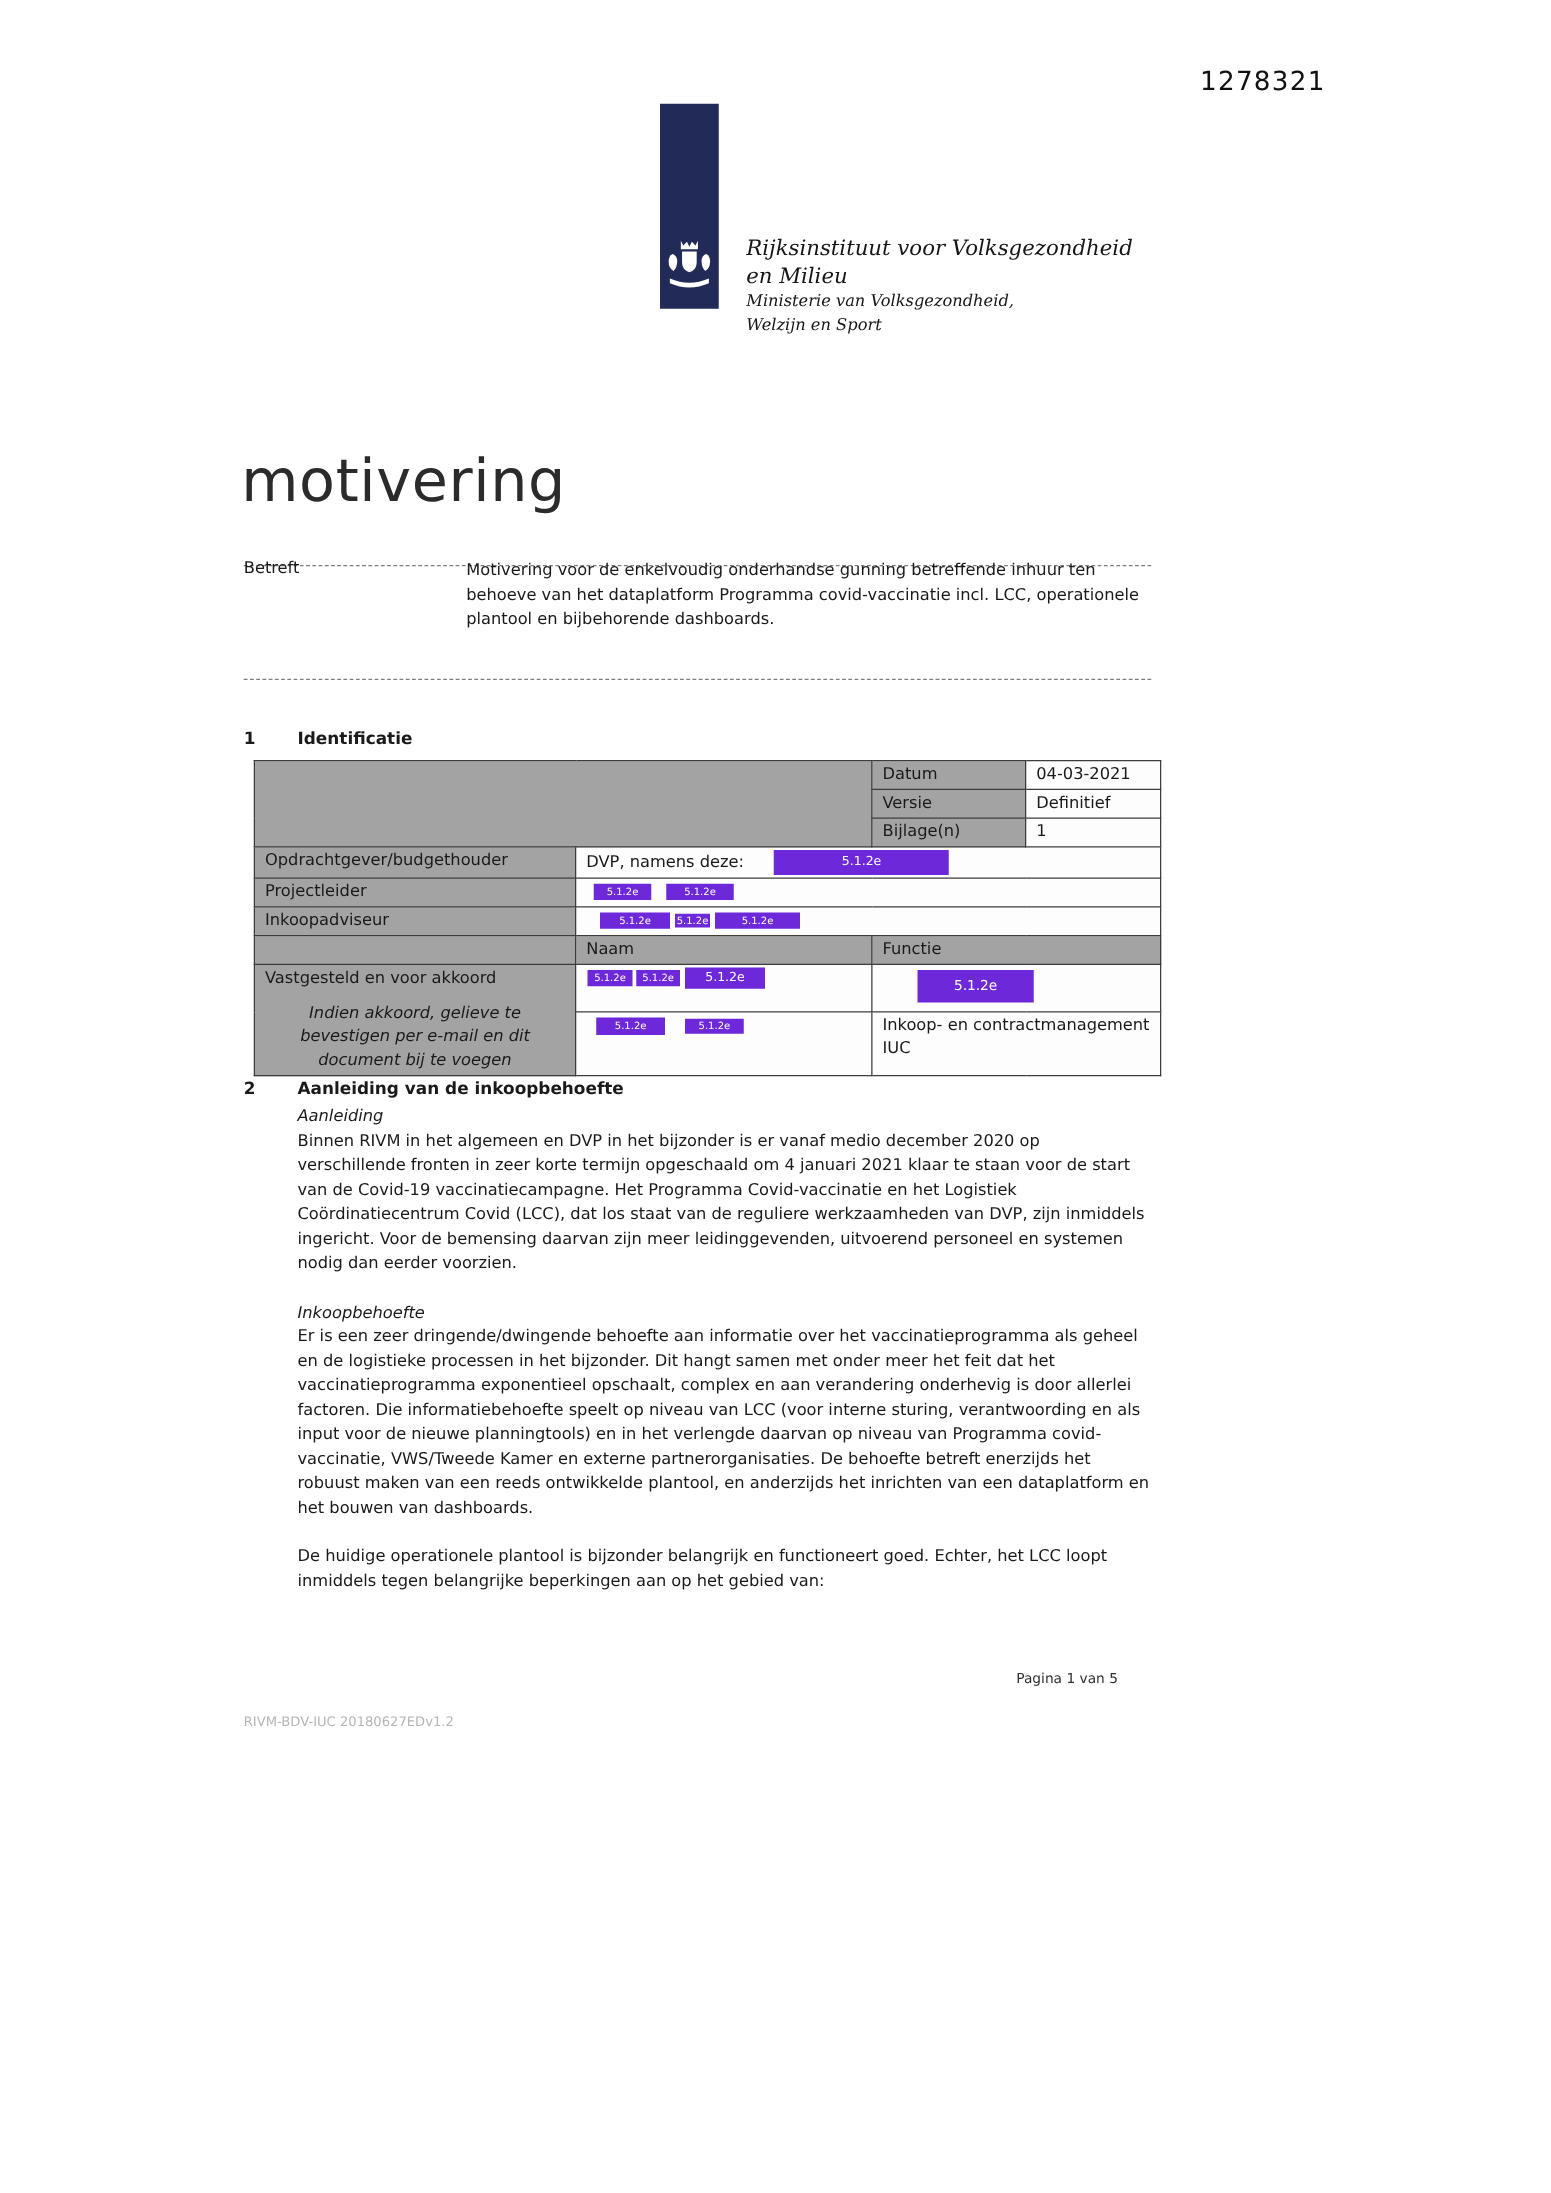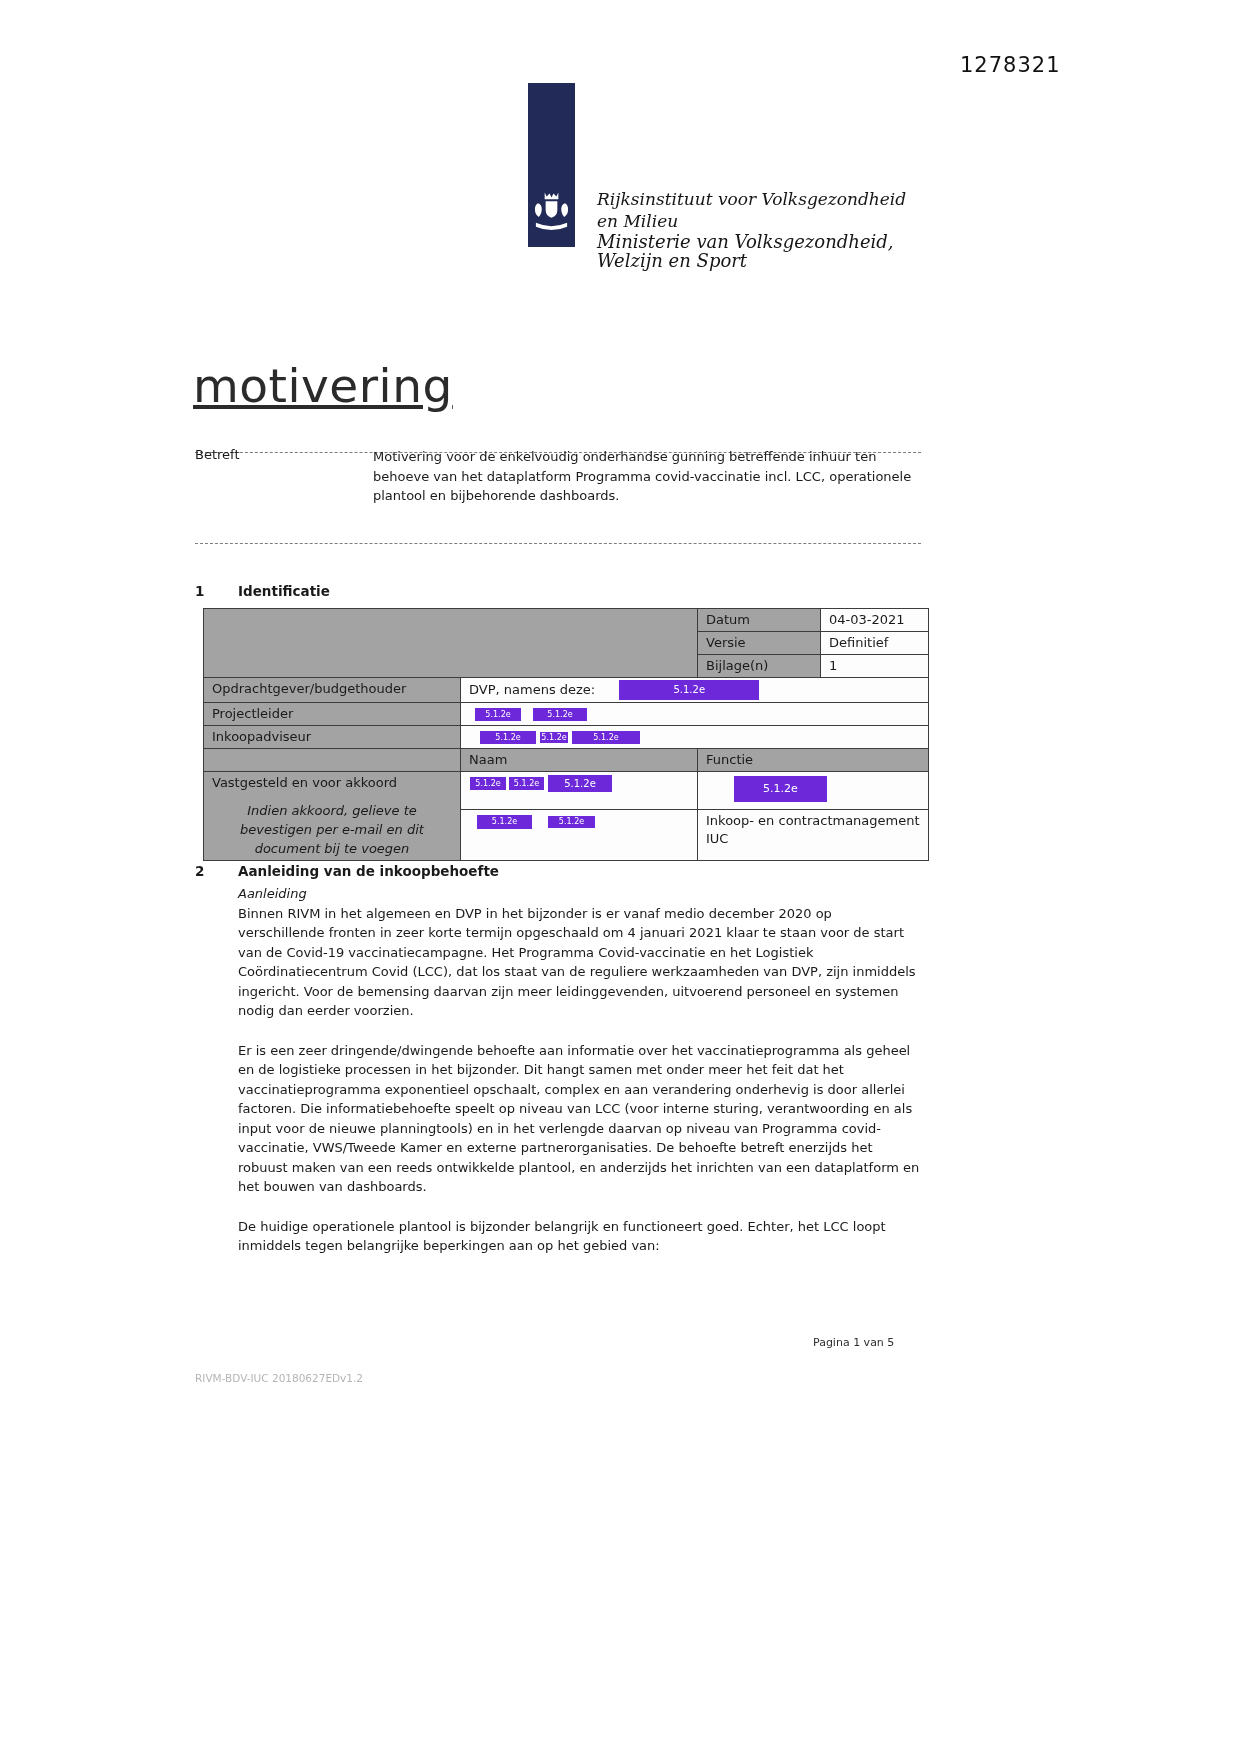--- a/index.html
+++ b/index.html
@@ -12,24 +12,24 @@
   .page { position:absolute; inset:0; overflow:hidden; }
 
   
   .doc-number { position:absolute; left:960px; top:53px; font-size:21px; letter-spacing:1px; color:#111; }
 
   
   .logo-banner { position:absolute; left:528px; top:83px; width:47px; height:164px; background:#222b58; }
   .logo-emblem { position:absolute; left:4px; bottom:12px; width:39px; height:46px; }
   .logo-text { position:absolute; left:597px; top:188px; font-family:"DejaVu Serif","Liberation Serif",serif; }
   .org-line { font-size:17px; line-height:22px; color:#161616;font-style:italic; }
-  .ministry-line { font-size:18px; line-height:19px; font-style:italic; color:#161616; }
-
-  
-  .title { position:absolute; left:193px; top:358px; font-size:47px; font-weight:400; color:#2b2b2b; letter-spacing:0.5px;text-decoration:underline; }
+  .ministry-line { font-size:13px; line-height:19px; font-style:italic; color:#161616; }
+
+  
+  .title { position:absolute; left:193px; top:358px; font-size:47px; font-weight:400; color:#2b2b2b; letter-spacing:0.5px; }
 
   
   .rule { position:absolute; left:195px; width:726px; border-top:1px dashed #7d7d7d; }
   .rule-1 { top:452px; }
   .rule-2 { top:543px; }
 
   
   .betreft { position:absolute; left:195px; top:447px; width:726px; display:flex; font-size:13px; }
   .betreft-label { width:178px; flex:0 0 178px; }
   .betreft-text { flex:1; line-height:19.5px; }
@@ -184,20 +184,21 @@
 
   <div class="sec-heading sec2-heading">
     <span class="sec-num">2</span>
     <span>Aanleiding van de inkoopbehoefte</span>
   </div>
 
   <div class="sec2-body">
     <div class="sub-italic">Aanleiding</div>
     <div class="para">Binnen RIVM in het algemeen en DVP in het bijzonder is er vanaf medio december 2020 op verschillende fronten in zeer korte termijn opgeschaald om 4 januari 2021 klaar te staan voor de start van de Covid-19 vaccinatiecampagne. Het Programma Covid-vaccinatie en het Logistiek Coördinatiecentrum Covid (LCC), dat los staat van de reguliere werkzaamheden van DVP, zijn inmiddels ingericht. Voor de bemensing daarvan zijn meer leidinggevenden, uitvoerend personeel en systemen nodig dan eerder voorzien.</div>
     <div class="gap"></div>
+    <div class="sub-italic">Inkoopbehoefte</div>
     <div class="para">Er is een zeer dringende/dwingende behoefte aan informatie over het vaccinatieprogramma als geheel en de logistieke processen in het bijzonder. Dit hangt samen met onder meer het feit dat het vaccinatieprogramma exponentieel opschaalt, complex en aan verandering onderhevig is door allerlei factoren. Die informatiebehoefte speelt op niveau van LCC (voor interne sturing, verantwoording en als input voor de nieuwe planningtools) en in het verlengde daarvan op niveau van Programma covid-vaccinatie, VWS/Tweede Kamer en externe partnerorganisaties. De behoefte betreft enerzijds het robuust maken van een reeds ontwikkelde plantool, en anderzijds het inrichten van een dataplatform en het bouwen van dashboards.</div>
     <div class="gap"></div>
     <div class="para">De huidige operationele plantool is bijzonder belangrijk en functioneert goed. Echter, het LCC loopt inmiddels tegen belangrijke beperkingen aan op het gebied van:</div>
   </div>
 
   <div class="footer-left">RIVM-BDV-IUC 20180627EDv1.2</div>
   <div class="footer-right">Pagina 1 van 5</div>
 
 </div>
 

